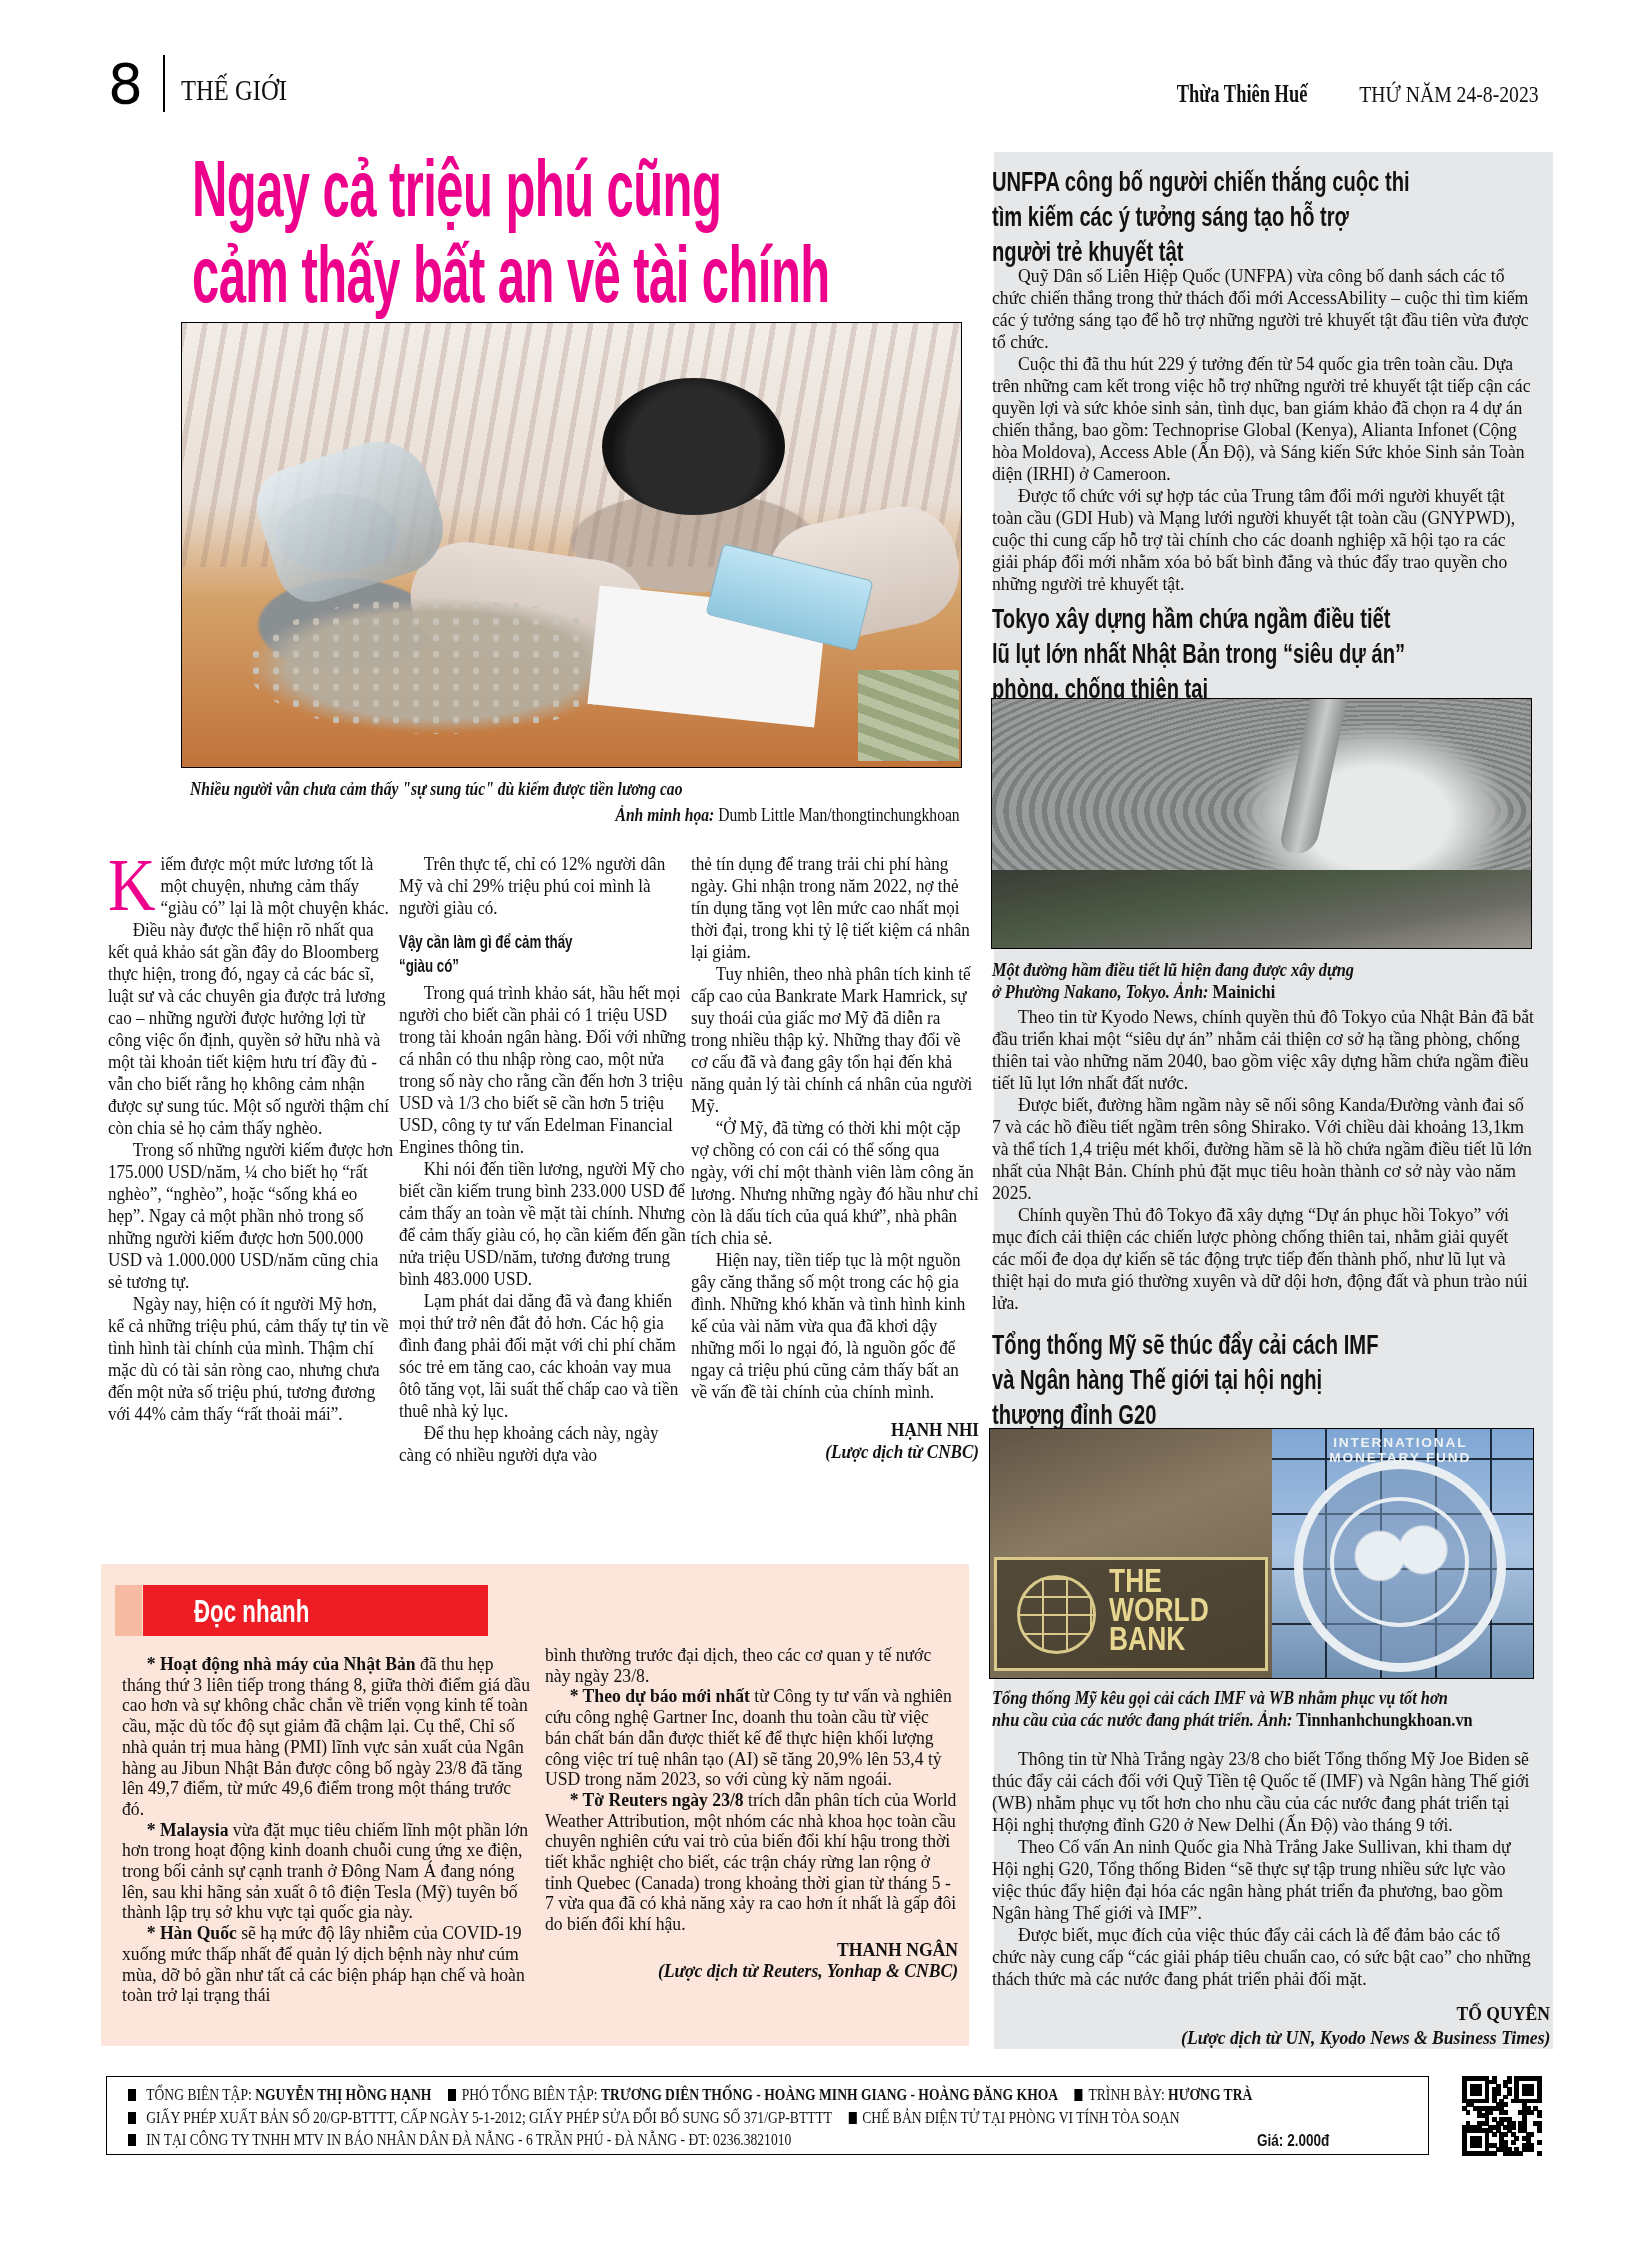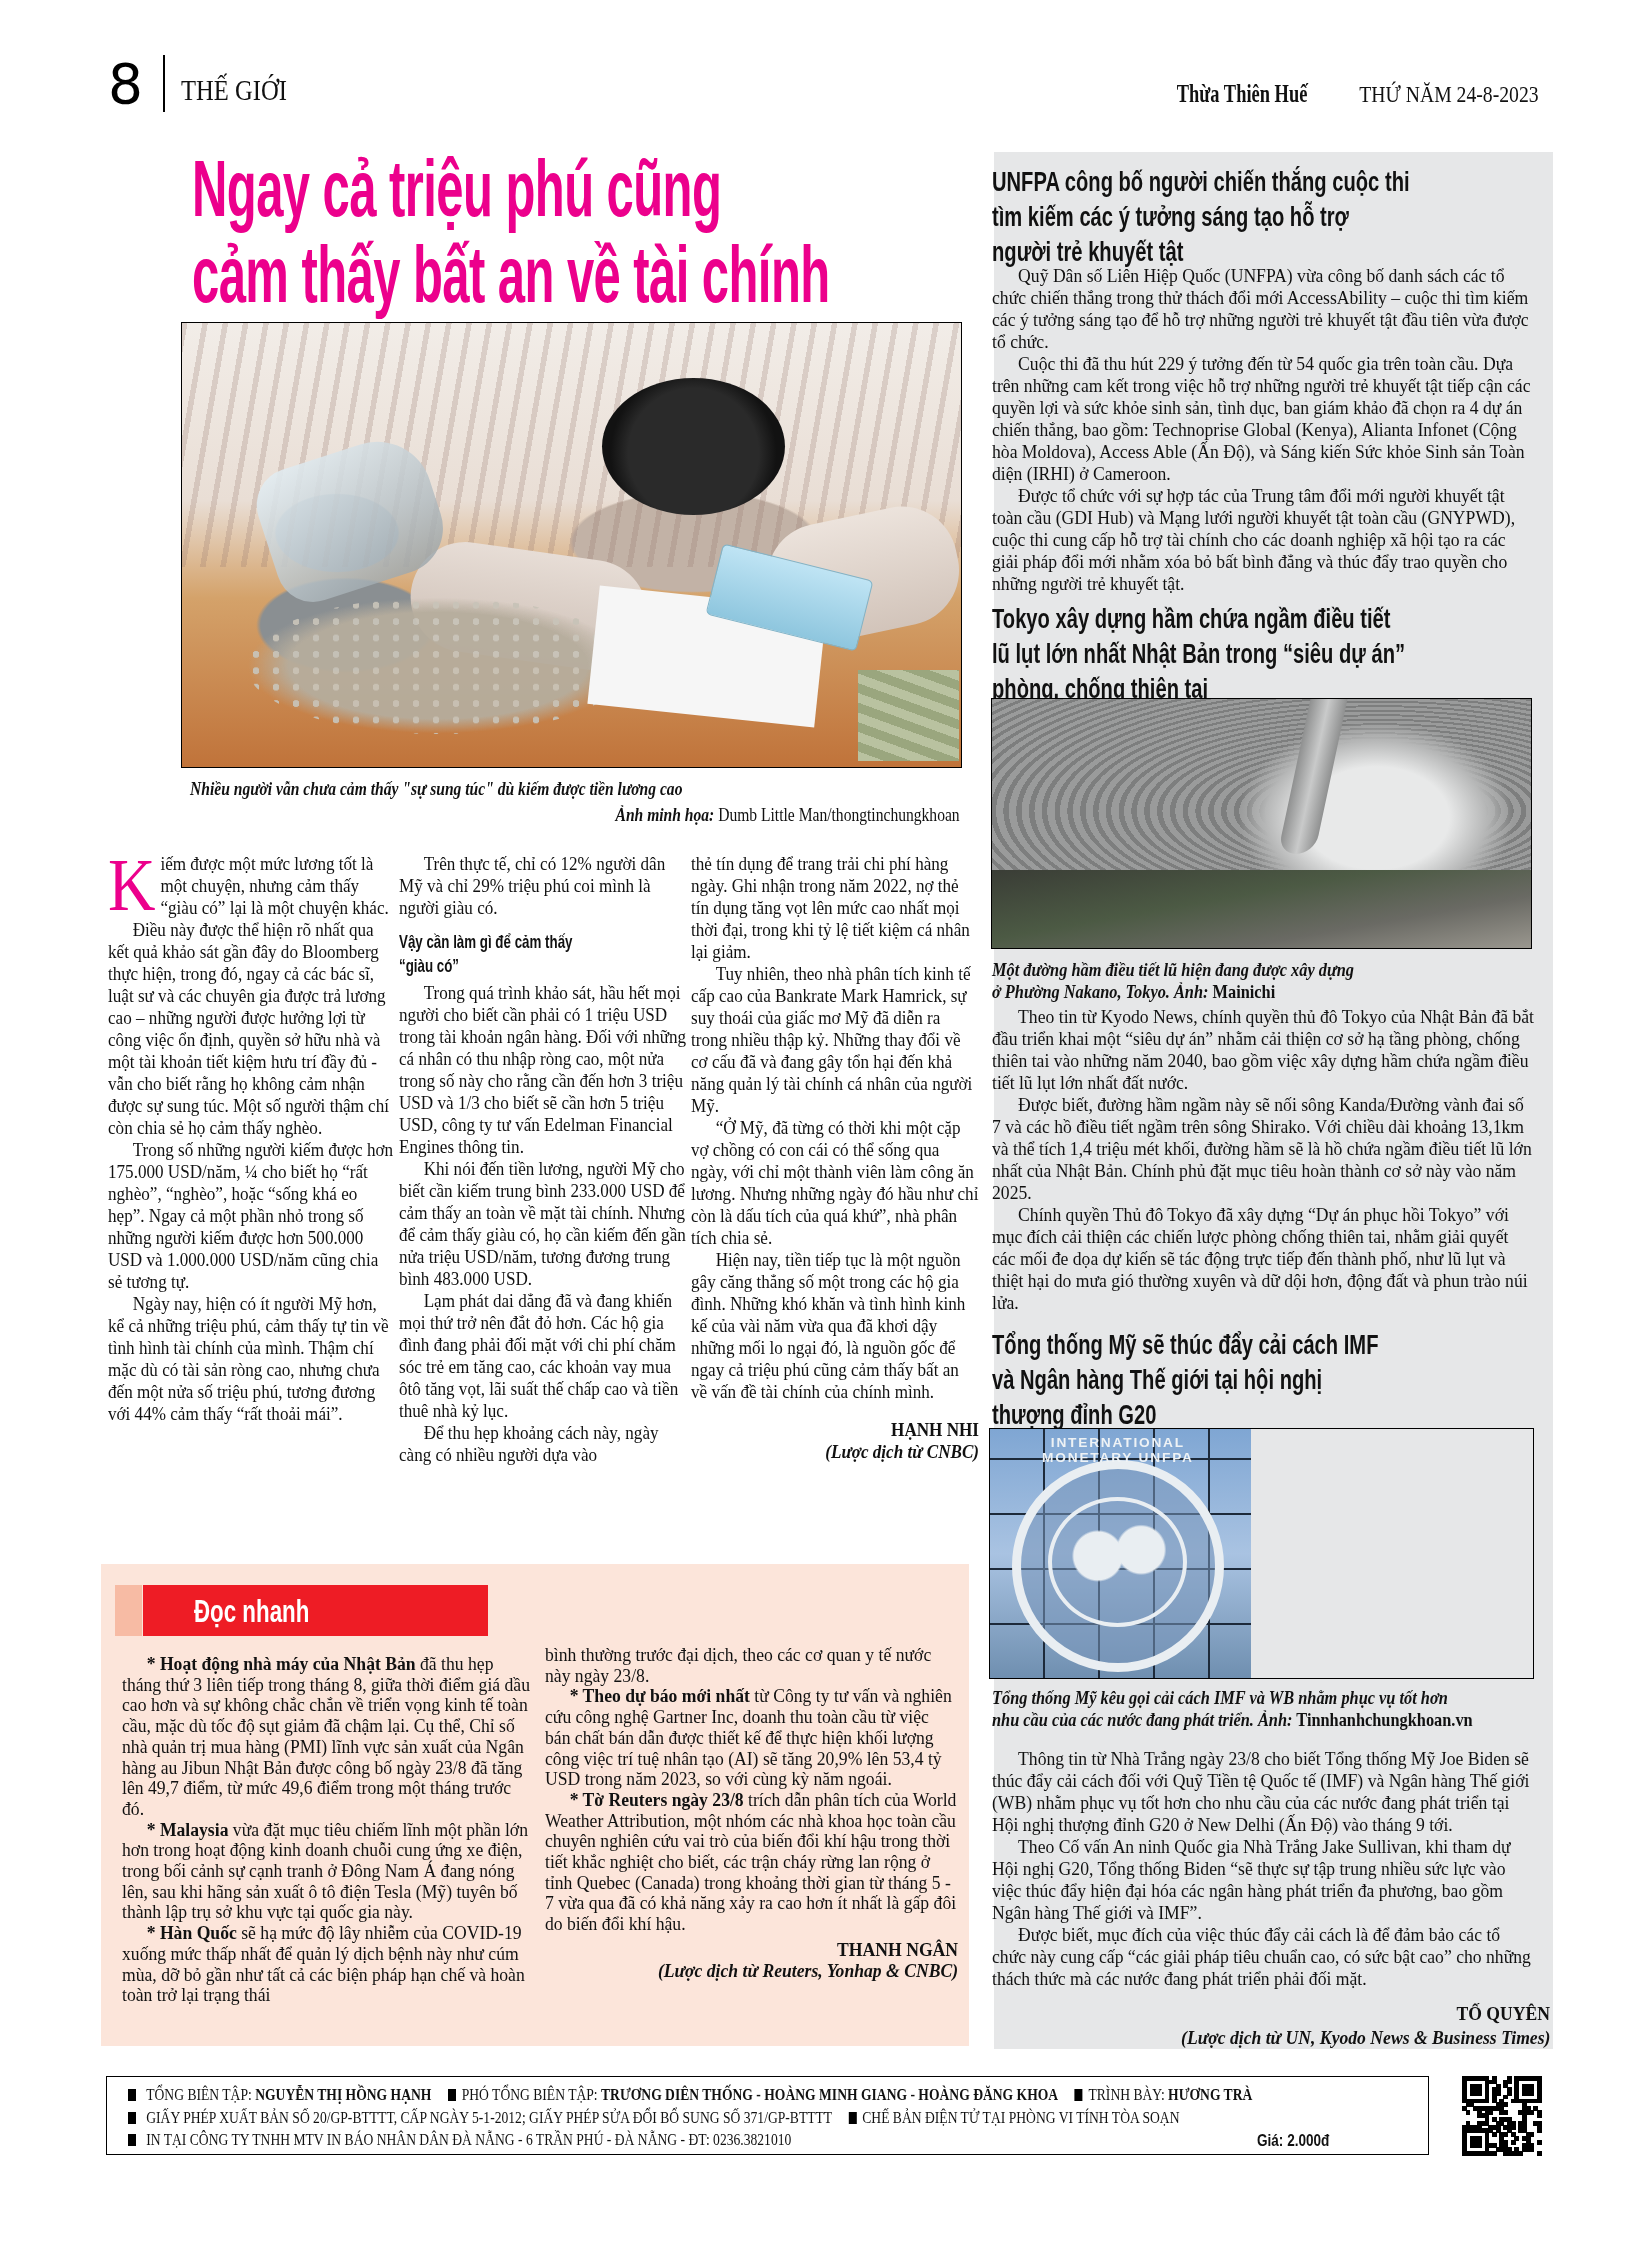--- a/index.html
+++ b/index.html
@@ -232,24 +232,29 @@
   <p>Được biết, đường hầm ngầm này sẽ nối sông Kanda/Đường vành đai số 7 và các hồ điều tiết ngầm trên sông Shirako. Với chiều dài khoảng 13,1km và thể tích 1,4 triệu mét khối, đường hầm sẽ là hồ chứa ngầm điều tiết lũ lớn nhất của Nhật Bản. Chính phủ đặt mục tiêu hoàn thành cơ sở này vào năm 2025.</p>
   <p>Chính quyền Thủ đô Tokyo đã xây dựng “Dự án phục hồi Tokyo” với mục đích cải thiện các chiến lược phòng chống thiên tai, nhằm giải quyết các mối đe dọa dự kiến sẽ tác động trực tiếp đến thành phố, như lũ lụt và thiệt hại do mưa gió thường xuyên và dữ dội hơn, động đất và phun trào núi lửa.</p>
 </div>
 
 <h2 class="side-head sh3">
   <div>Tổng thống Mỹ sẽ thúc đẩy cải cách IMF</div>
   <div>và Ngân hàng Thế giới tại hội nghị</div>
   <div>thượng đỉnh G20</div>
 </h2>
 <div class="imf-photo" title="The World Bank and International Monetary Fund logos">
+  <div class="wb">
+    <div class="panel"></div>
+    <div class="globe"></div>
+    <div class="txt">THE WORLD BANK</div>
+  </div>
   <div class="imf">
     <div class="seal"></div>
     <div class="seal-inner"></div>
-    <div class="seal-text">INTERNATIONAL MONETARY UNFPA</div>
+    <div class="seal-text">INTERNATIONAL MONETARY FUND</div>
   </div>
 </div>
 <div class="side-caption sc2">
   <div class="it">Tổng thống Mỹ kêu gọi cải cách IMF và WB nhằm phục vụ tốt hơn</div>
   <div><span class="it">nhu cầu của các nước đang phát triển. Ảnh:</span><span class="cr"> Tinnhanhchungkhoan.vn</span></div>
 </div>
 <div class="side-text st3">
   <p>Thông tin từ Nhà Trắng ngày 23/8 cho biết Tổng thống Mỹ Joe Biden sẽ thúc đẩy cải cách đối với Quỹ Tiền tệ Quốc tế (IMF) và Ngân hàng Thế giới (WB) nhằm phục vụ tốt hơn cho nhu cầu của các nước đang phát triển tại Hội nghị thượng đỉnh G20 ở New Delhi (Ấn Độ) vào tháng 9 tới.</p>
   <p>Theo Cố vấn An ninh Quốc gia Nhà Trắng Jake Sullivan, khi tham dự Hội nghị G20, Tổng thống Biden “sẽ thực sự tập trung nhiều sức lực vào việc thúc đẩy hiện đại hóa các ngân hàng phát triển đa phương, bao gồm Ngân hàng Thế giới và IMF”.</p>
   <p>Được biết, mục đích của việc thúc đẩy cải cách là để đảm bảo các tổ chức này cung cấp “các giải pháp tiêu chuẩn cao, có sức bật cao” cho những thách thức mà các nước đang phát triển phải đối mặt.</p>

